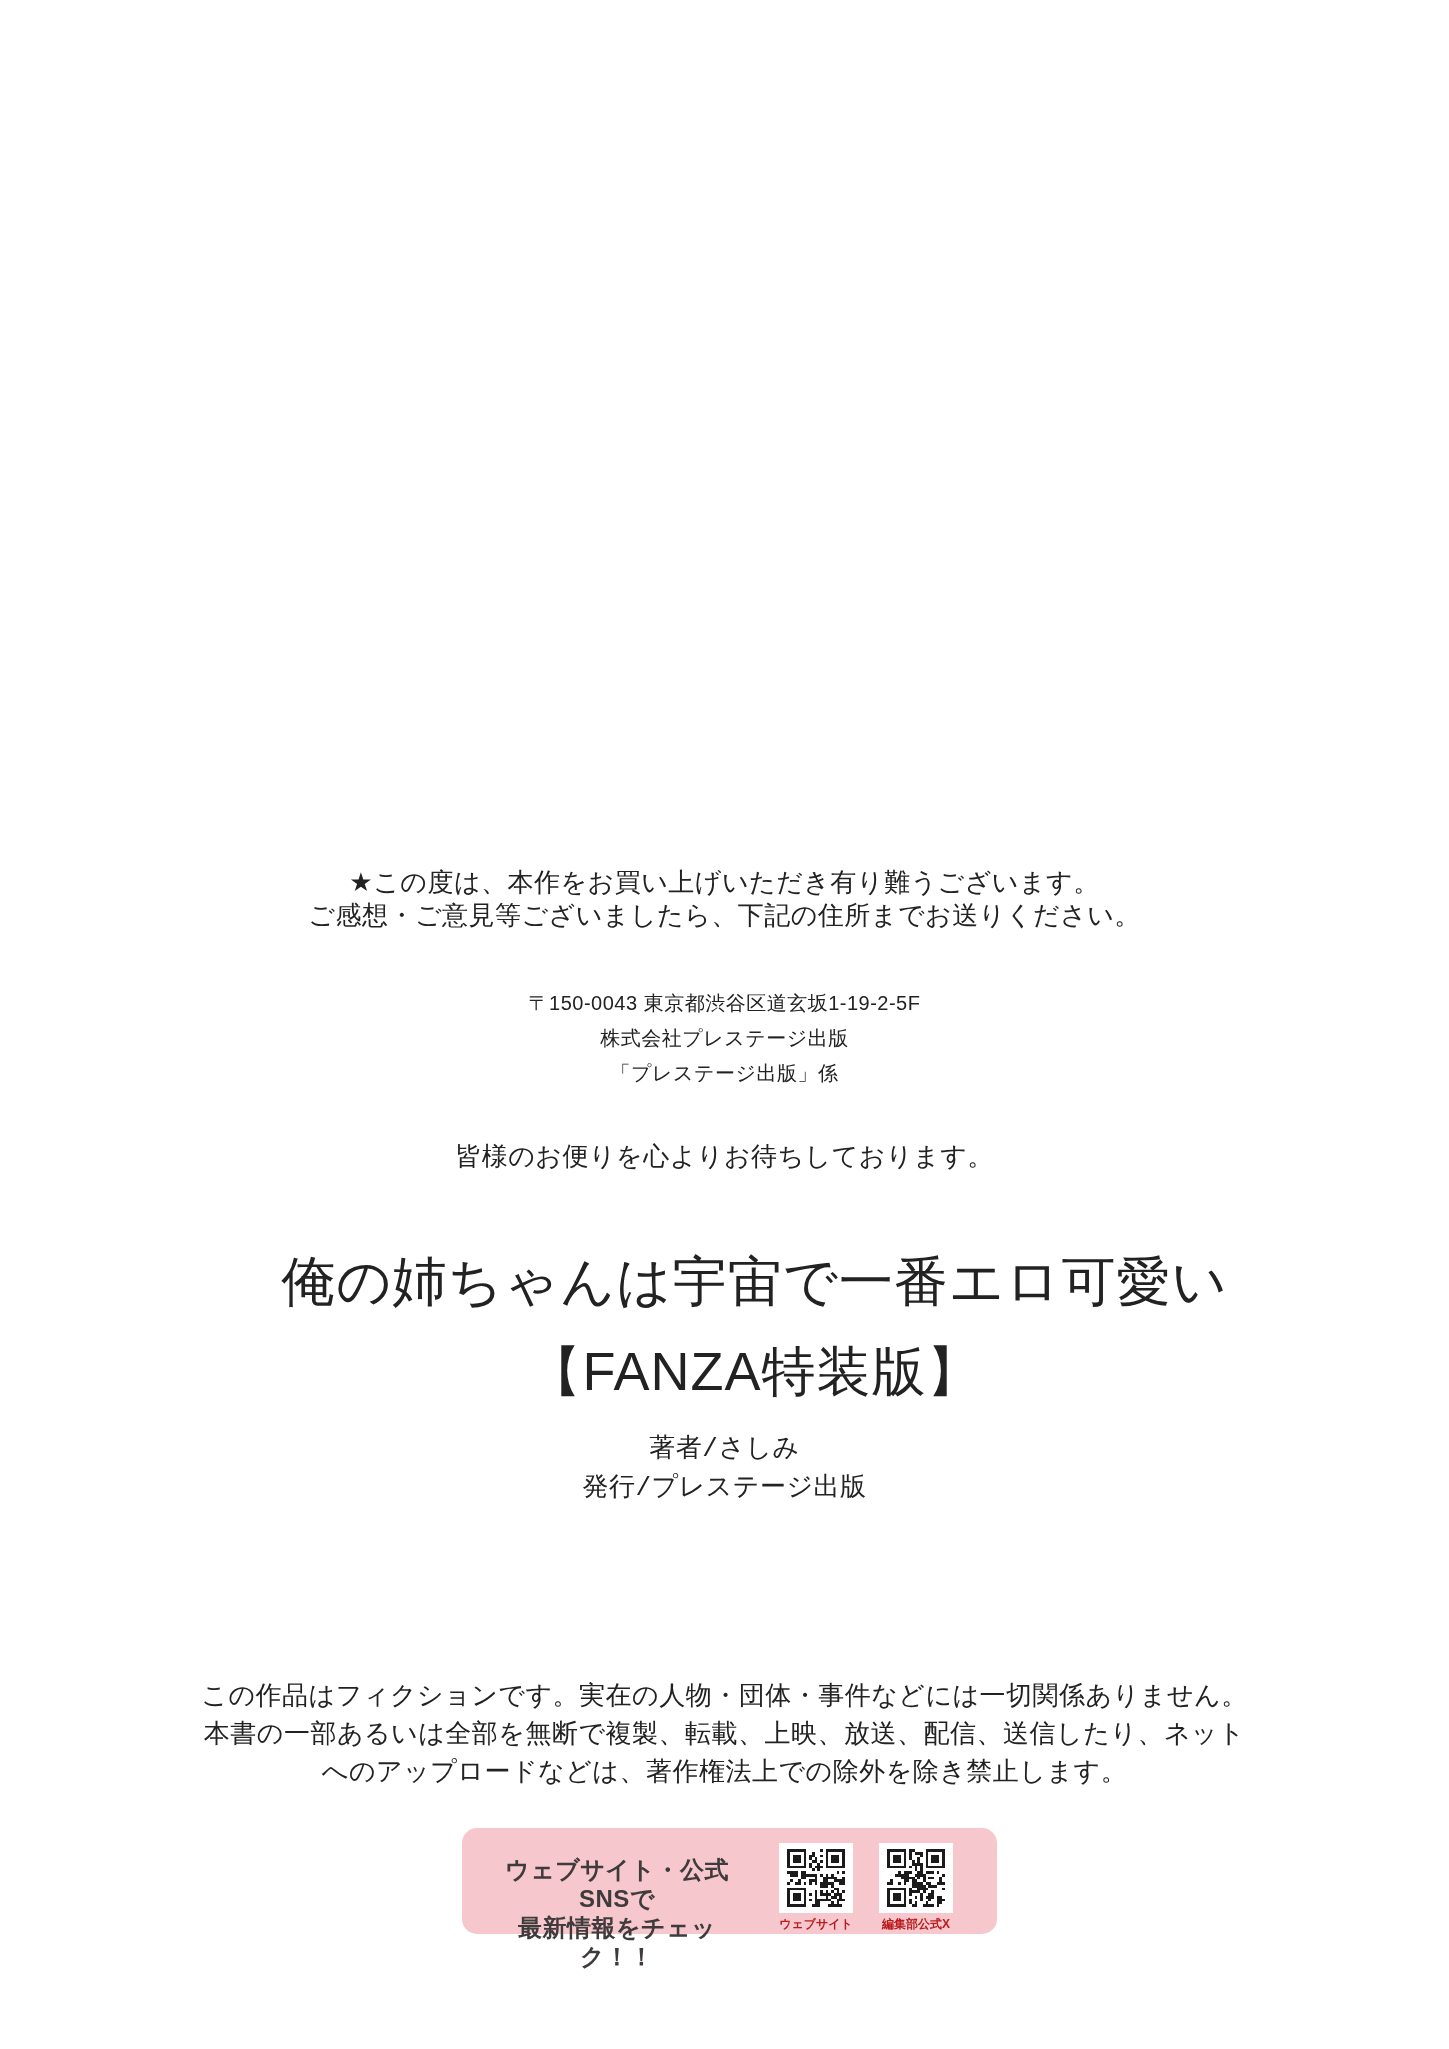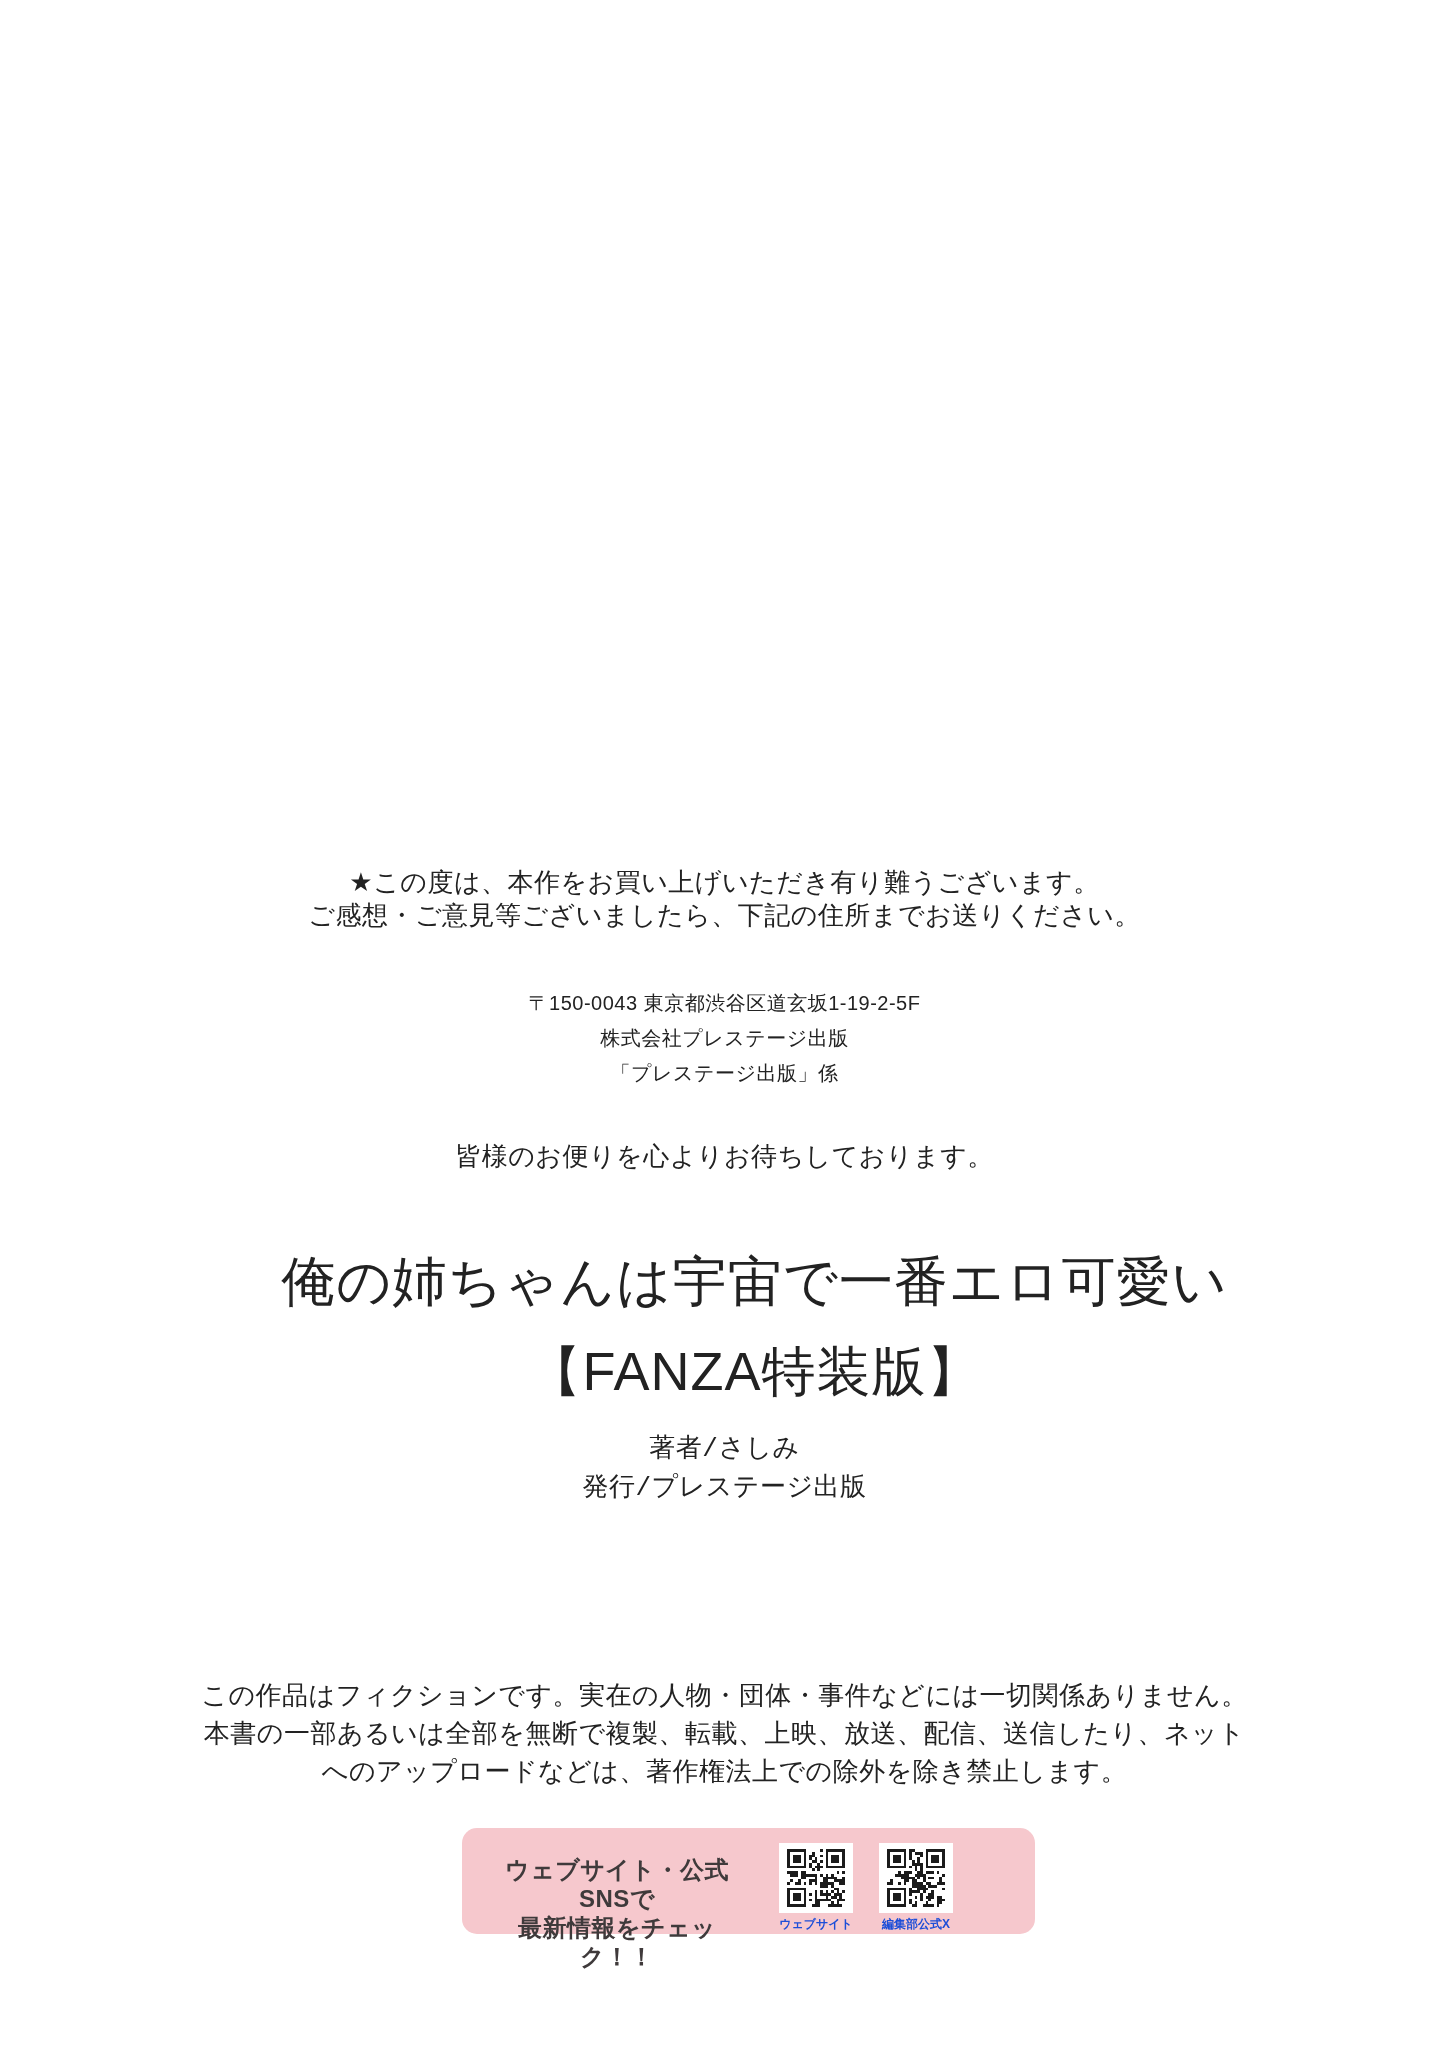--- a/index.html
+++ b/index.html
@@ -31,21 +31,21 @@
     color:#3f3a3b;letter-spacing:0.5px;
   }
   .qr-patch{
     position:absolute;top:15px;width:74px;height:70px;background:#ffffff;
     display:flex;align-items:center;justify-content:center;
   }
   .qr-patch.q1{left:317px;}
   .qr-patch.q2{left:417px;}
   .qr-label{
     position:absolute;top:88px;width:74px;text-align:center;
-    font-size:12px;font-weight:bold;color:#1d4ed8;letter-spacing:0px;
+    font-size:12px;font-weight:bold;color:#b91c1c;letter-spacing:0px;
   }
   .qr-label.q1{left:317px;}
   .qr-label.q2{left:417px;}
   svg.qr{display:block;}
 </style>
 </head>
 <body>
 
 <div class="page">
 
@@ -69,21 +69,21 @@
     <div>著者/さしみ</div>
     <div>発行/プレステージ出版</div>
   </div>
 
   <div class="center-block disclaimer">
     <div>この作品はフィクションです。実在の人物・団体・事件などには一切関係ありません。</div>
     <div>本書の一部あるいは全部を無断で複製、転載、上映、放送、配信、送信したり、ネット</div>
     <div>へのアップロードなどは、著作権法上での除外を除き禁止します。</div>
   </div>
 
-  <div class="sns-box" id="snsBox" style="background: rgb(246, 200, 205); padding-left: 38px;">
+  <div class="sns-box" id="snsBox" style="background: rgb(246, 200, 205);">
     <div class="sns-text">
       <div>ウェブサイト・公式SNSで</div>
       <div>最新情報をチェック！！</div>
     </div>
     <div class="qr-patch q1">
       <svg class="qr" id="qr1" width="58" height="58" viewBox="0 0 21 21" shape-rendering="crispEdges">
           <rect x="12" y="0" width="1" height="1" fill="#1b1b1b"></rect>
           <rect x="9" y="1" width="1" height="1" fill="#1b1b1b"></rect>
           <rect x="8" y="2" width="1" height="1" fill="#1b1b1b"></rect>
           <rect x="9" y="2" width="1" height="1" fill="#1b1b1b"></rect>

